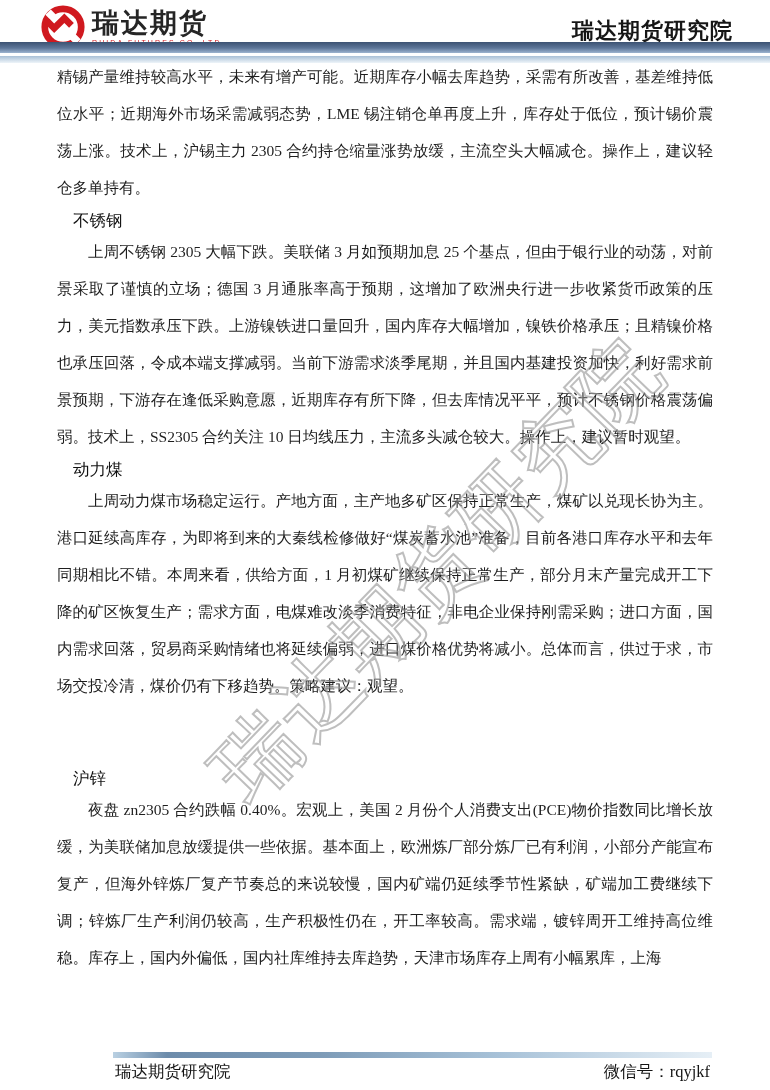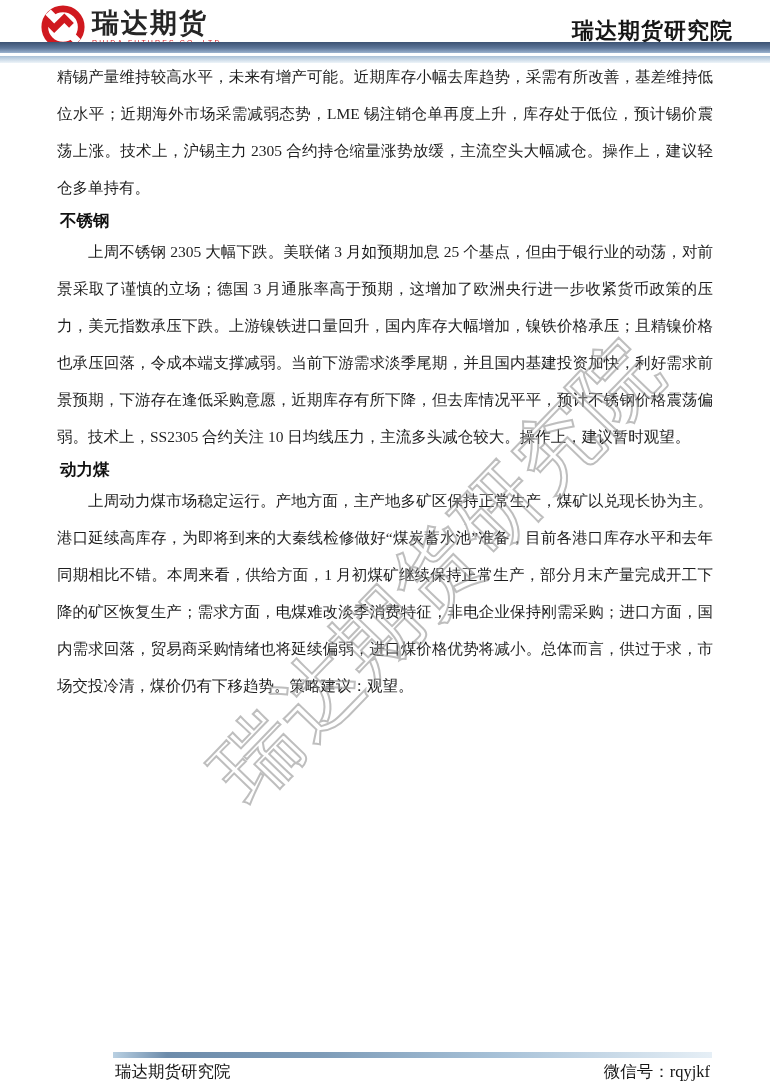--- a/index.html
+++ b/index.html
@@ -31,22 +31,22 @@
       transform:rotate(-46deg);transform-origin:50% 50%;
       font-size:84px;line-height:110px;text-align:center;white-space:nowrap;
       color:rgba(255,255,255,0);-webkit-text-stroke:2px rgba(150,150,150,0.62);
       letter-spacing:2px;pointer-events:none;}
 
   
   .content{position:absolute;left:57px;top:58px;width:656px;height:967px;
       font-size:15.5px;line-height:37px;text-align:justify;z-index:2;overflow:hidden;}
   .content p{margin:0;}
   .content p.indent{text-indent:2em;}
-  .sec-heading{font-family:"Liberation Sans","DejaVu Sans",sans-serif;font-weight:700;
-      font-size:16.5px;line-height:26px;margin:1px 0 0 3px;color:#111;}
+  .sec-heading{font-family:"Liberation Sans","DejaVu Sans",sans-serif;font-weight:400;
+      font-size:16.5px;line-height:26px;margin:1px 0 0 16px;color:#111;}
   .section-huzi{margin-top:61px;}
 
   
   .footer-bar{position:absolute;left:113px;top:1052px;width:599px;height:6px;z-index:2;
       background:linear-gradient(90deg,#b9d0e2 0%,#6d8cab 9%,#7e9cb8 35%,#a8c2d8 65%,#e6eff6 100%);}
   .footer-row{position:absolute;left:115px;right:60px;top:1061px;display:flex;
       justify-content:space-between;align-items:center;font-size:16.5px;color:#141414;z-index:2;}
   .footer-row .seg{white-space:nowrap;}
 </style>
 </head>
@@ -85,20 +85,24 @@
     <div>
       <h3 class="sec-heading">不锈钢</h3>
       <p class="indent">上周不锈钢 2305 大幅下跌。美联储 3 月如预期加息 25 个基点，但由于银行业的动荡，对前景采取了谨慎的立场；德国 3 月通胀率高于预期，这增加了欧洲央行进一步收紧货币政策的压力，美元指数承压下跌。上游镍铁进口量回升，国内库存大幅增加，镍铁价格承压；且精镍价格也承压回落，令成本端支撑减弱。当前下游需求淡季尾期，并且国内基建投资加快，利好需求前景预期，下游存在逢低采购意愿，近期库存有所下降，但去库情况平平，预计不锈钢价格震荡偏弱。技术上，SS2305 合约关注 10 日均线压力，主流多头减仓较大。操作上，建议暂时观望。</p>
     </div>
 
     <div>
       <h3 class="sec-heading">动力煤</h3>
       <p class="indent">上周动力煤市场稳定运行。产地方面，主产地多矿区保持正常生产，煤矿以兑现长协为主。港口延续高库存，为即将到来的大秦线检修做好“煤炭蓄水池”准备，目前各港口库存水平和去年同期相比不错。本周来看，供给方面，1 月初煤矿继续保持正常生产，部分月末产量完成开工下降的矿区恢复生产；需求方面，电煤难改淡季消费特征，非电企业保持刚需采购；进口方面，国内需求回落，贸易商采购情绪也将延续偏弱，进口煤价格优势将减小。总体而言，供过于求，市场交投冷清，煤价仍有下移趋势。策略建议：观望。</p>
     </div>
 
+    <div class="section-huzi">
+      <h3 class="sec-heading">沪锌</h3>
+      <p class="indent">夜盘 zn2305 合约跌幅 0.40%。宏观上，美国 2 月份个人消费支出(PCE)物价指数同比增长放缓，为美联储加息放缓提供一些依据。基本面上，欧洲炼厂部分炼厂已有利润，小部分产能宣布复产，但海外锌炼厂复产节奏总的来说较慢，国内矿端仍延续季节性紧缺，矿端加工费继续下调；锌炼厂生产利润仍较高，生产积极性仍在，开工率较高。需求端，镀锌周开工维持高位维稳。库存上，国内外偏低，国内社库维持去库趋势，天津市场库存上周有小幅累库，上海</p>
+    </div>
   </div>
 
   <div class="footer-bar"></div>
   <div class="footer-row">
     <span class="seg">瑞达期货研究院</span>
     <span class="seg"><span>微信号：</span><span>rqyjkf</span></span>
   </div>
 
 </div>
 

